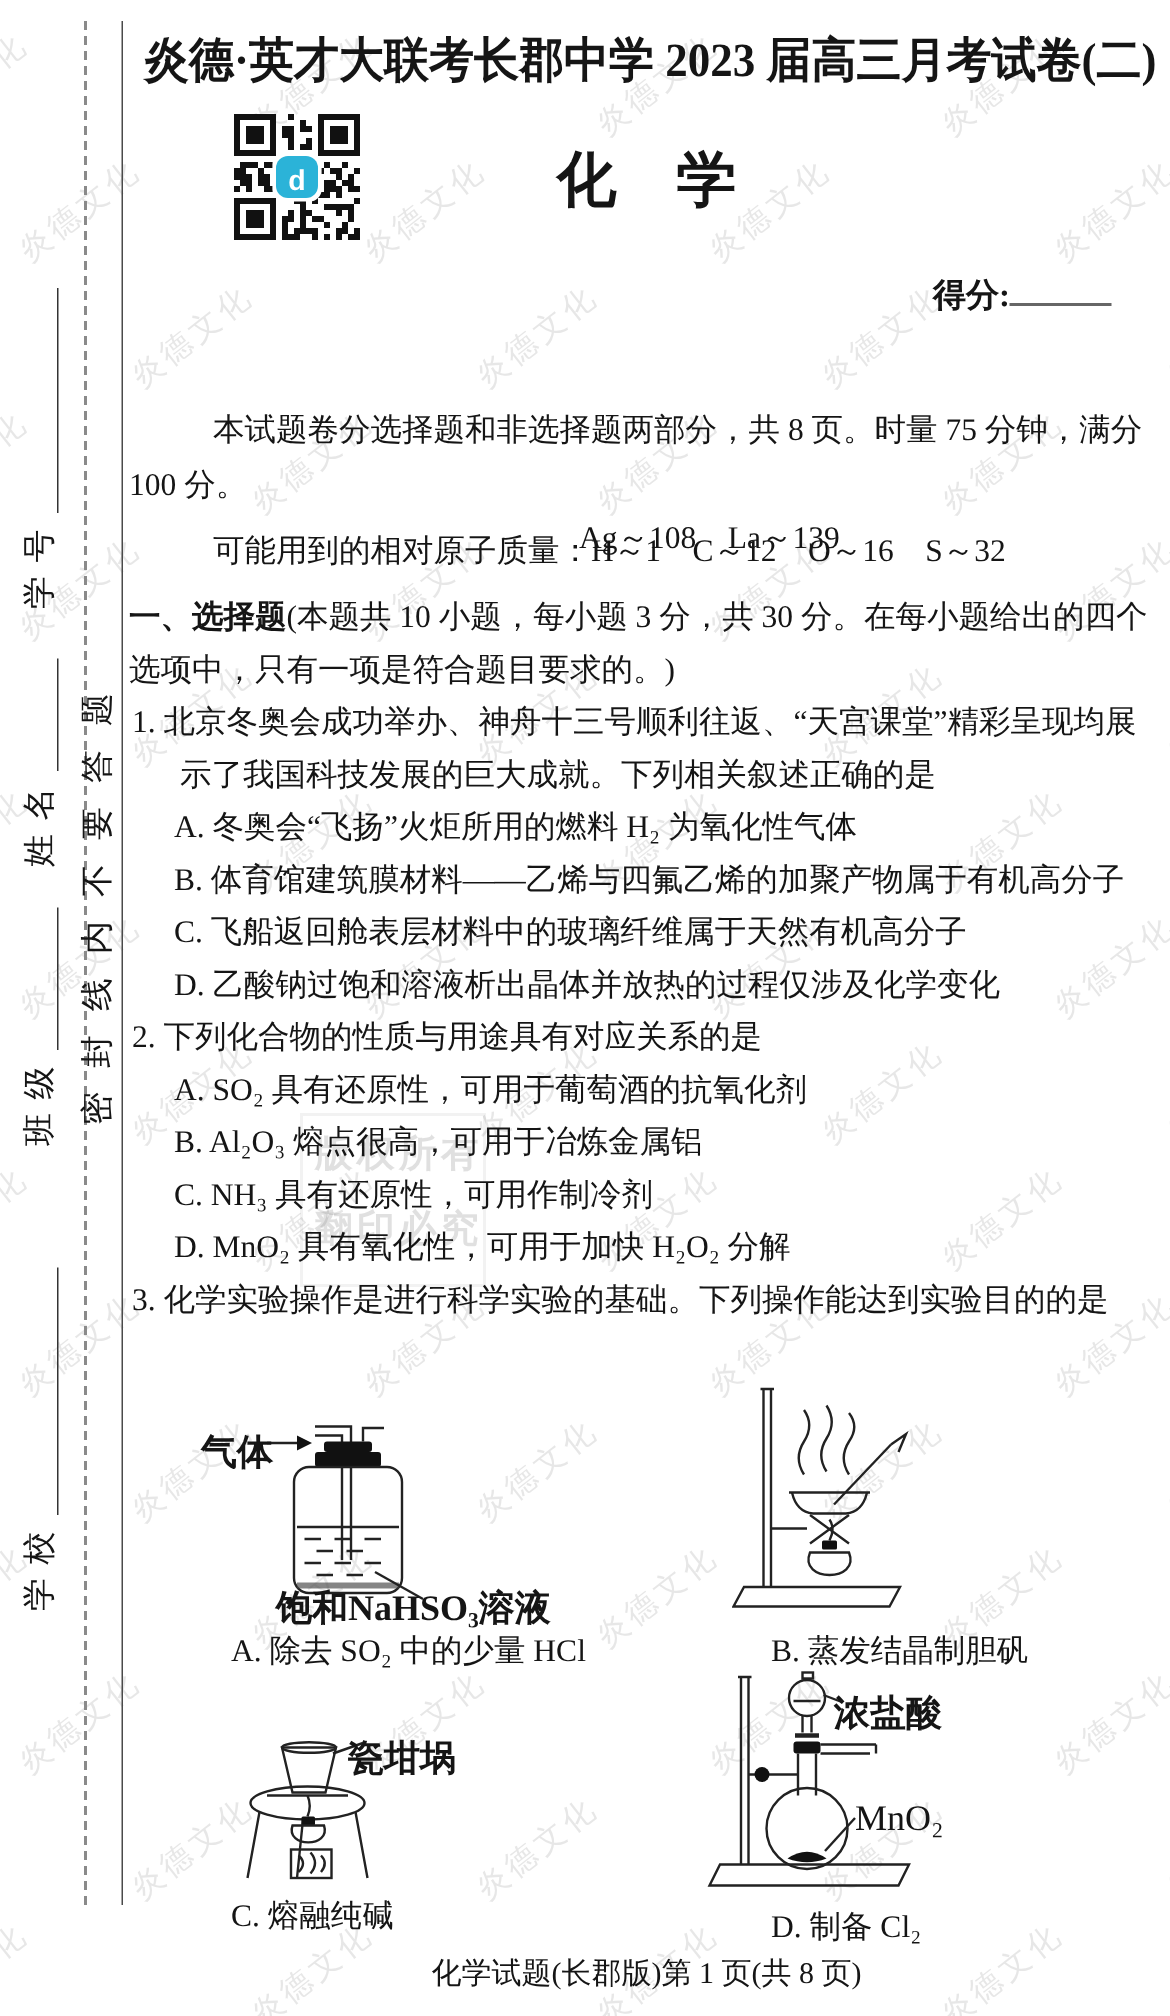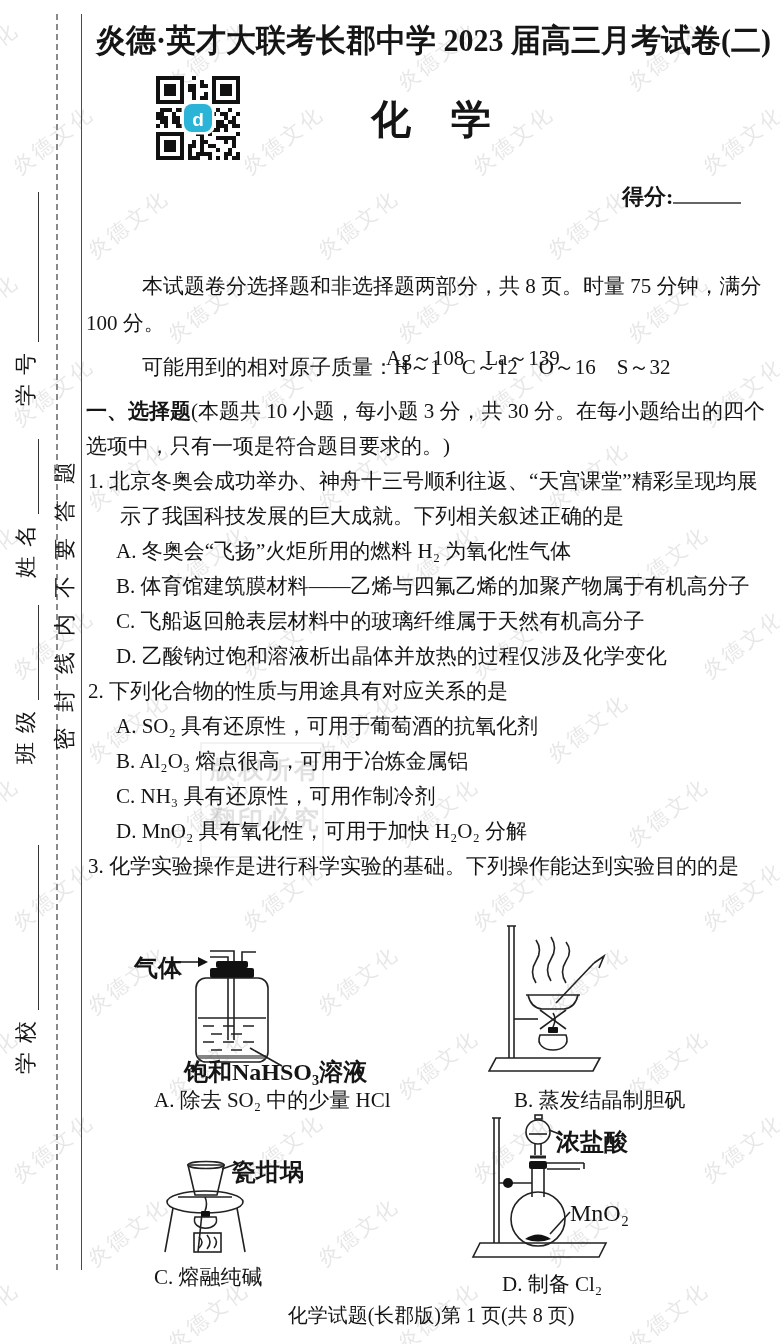--- a/index.html
+++ b/index.html
@@ -368,15 +368,15 @@
     <line class="ln" x1="29" y1="70" x2="62" y2="70"></line>
     <circle class="fil" cx="38" cy="70" r="5"></circle>
     <circle class="ln" cx="68" cy="106" r="27"></circle>
     <path class="fil" d="M55,126 Q68,117 81,126 Q68,131 55,126 Z"></path>
     <line class="ln" x1="80" y1="121" x2="100" y2="99"></line>
     <line class="ln" x1="79" y1="17" x2="92" y2="22"></line>
   </svg>
 </div>
 <div class="dlabel" style="left:556px;top:1126px;font-weight:bold;">浓盐酸</div>
 <div class="dlabel" style="left:570px;top:1200px;">MnO₂</div>
-<div class="caption" style="left:466px;top:1270px;">D. 制备 Cl₂</div>
+<div class="caption" style="left:478px;top:1270px;">D. 制备 Cl₂</div>
 
 <div class="footer">化学试题(长郡版)第 1 页(共 8 页)</div>
 
 </body></html>

